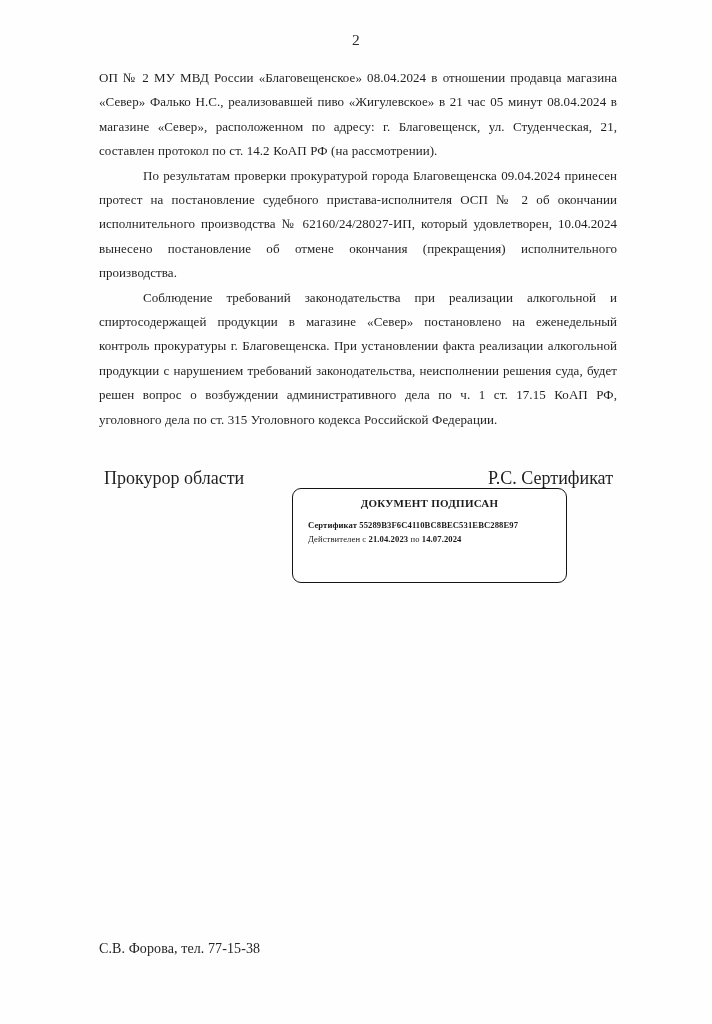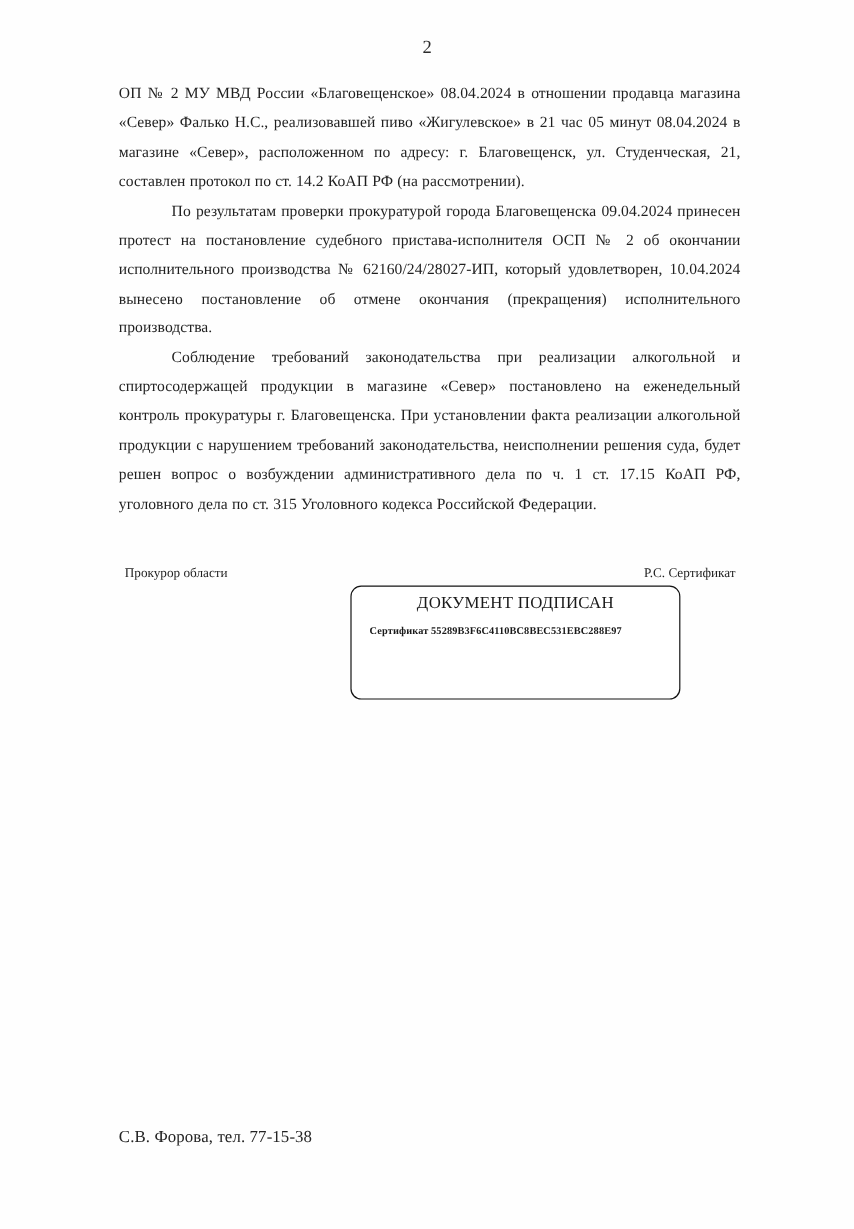--- a/index.html
+++ b/index.html
@@ -60,21 +60,21 @@
 
   
   .sig-row {
     position: absolute;
     left: 104px;
     top: 467px;
     width: 509px;
     display: flex;
     justify-content: space-between;
     align-items: baseline;
-    font-size: 11px;
+    font-size: 18px;
     line-height: 22px;
     color: #1f1f1f;
   }
   .sig-title { white-space: nowrap; }
   .sig-name  { white-space: nowrap; }
 
   
   .estamp {
     position: absolute;
     left: 292px;
@@ -82,25 +82,25 @@
     width: 275px;
     height: 95px;
     box-sizing: border-box;
     border: 1.6px solid #141414;
     border-radius: 9px;
     background: #ffffff;
     padding: 8px 0 0 0;
   }
   .estamp-head {
     text-align: center;
-    font-size: 14px;
+    font-size: 11px;
     line-height: 13.5px;
     letter-spacing: 0.25px;
     color: #1b1b1b;
-    font-weight: 400;
+    font-weight: 700;
   }
   .estamp-head .l2 { display: block; }
   .estamp-lines {
     margin-top: 7px;
     padding-left: 15px;
     font-size: 8.6px;
     line-height: 14.6px;
     color: #191919;
     letter-spacing: 0.1px;
   }
@@ -142,18 +142,25 @@
 
   <div class="estamp">
     <div class="estamp-head">
       <span class="l1">ДОКУМЕНТ ПОДПИСАН</span>
     </div>
     <div class="estamp-lines">
       <div class="row">
         <span class="lbl">Сертификат</span>
         <span class="val">55289B3F6C4110BC8BEC531EBC288E97</span>
       </div>
+      <div class="row">
+        <span class="val-plain">Действителен</span>
+        <span class="sep">с</span>
+        <span class="val">21.04.2023</span>
+        <span class="sep">по</span>
+        <span class="val">14.07.2024</span>
+      </div>
     </div>
   </div>
 
   <div class="footer">С.В. Форова, тел. 77-15-38</div>
 
 </div>
 
 </body></html>

